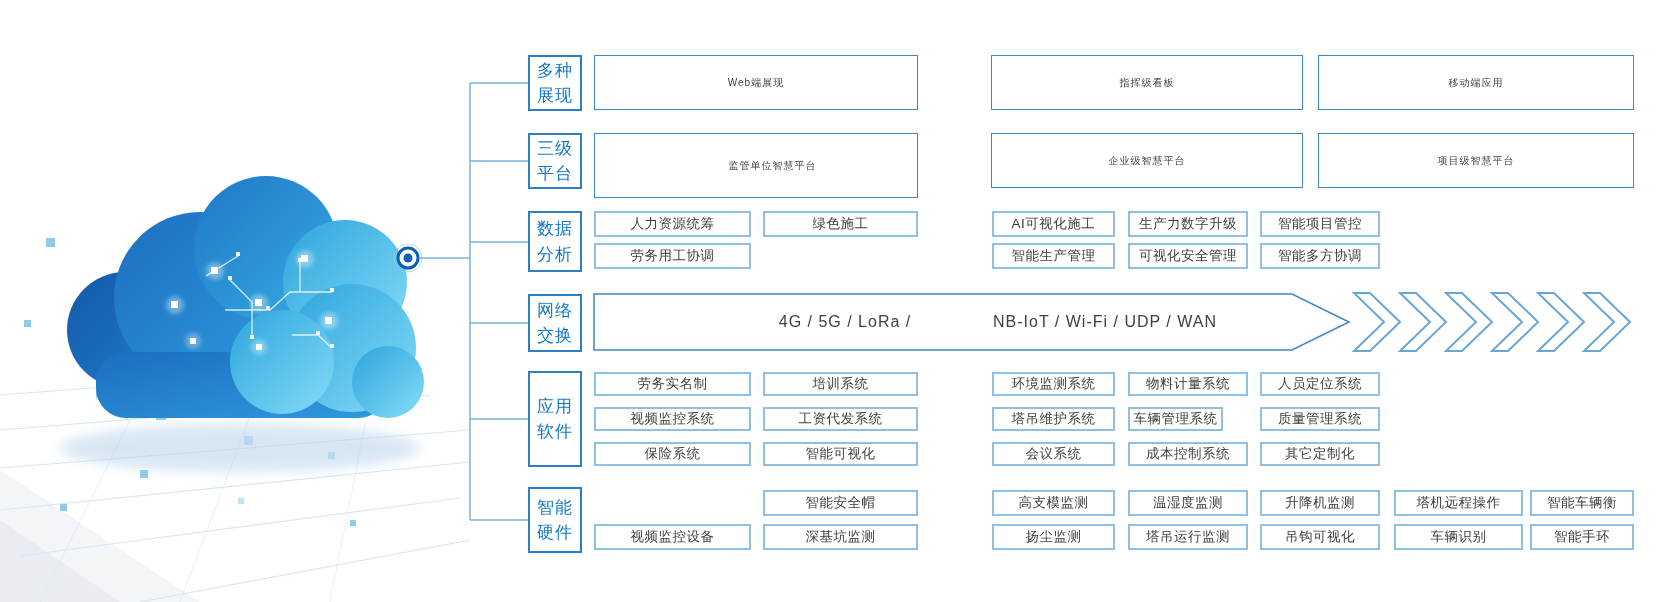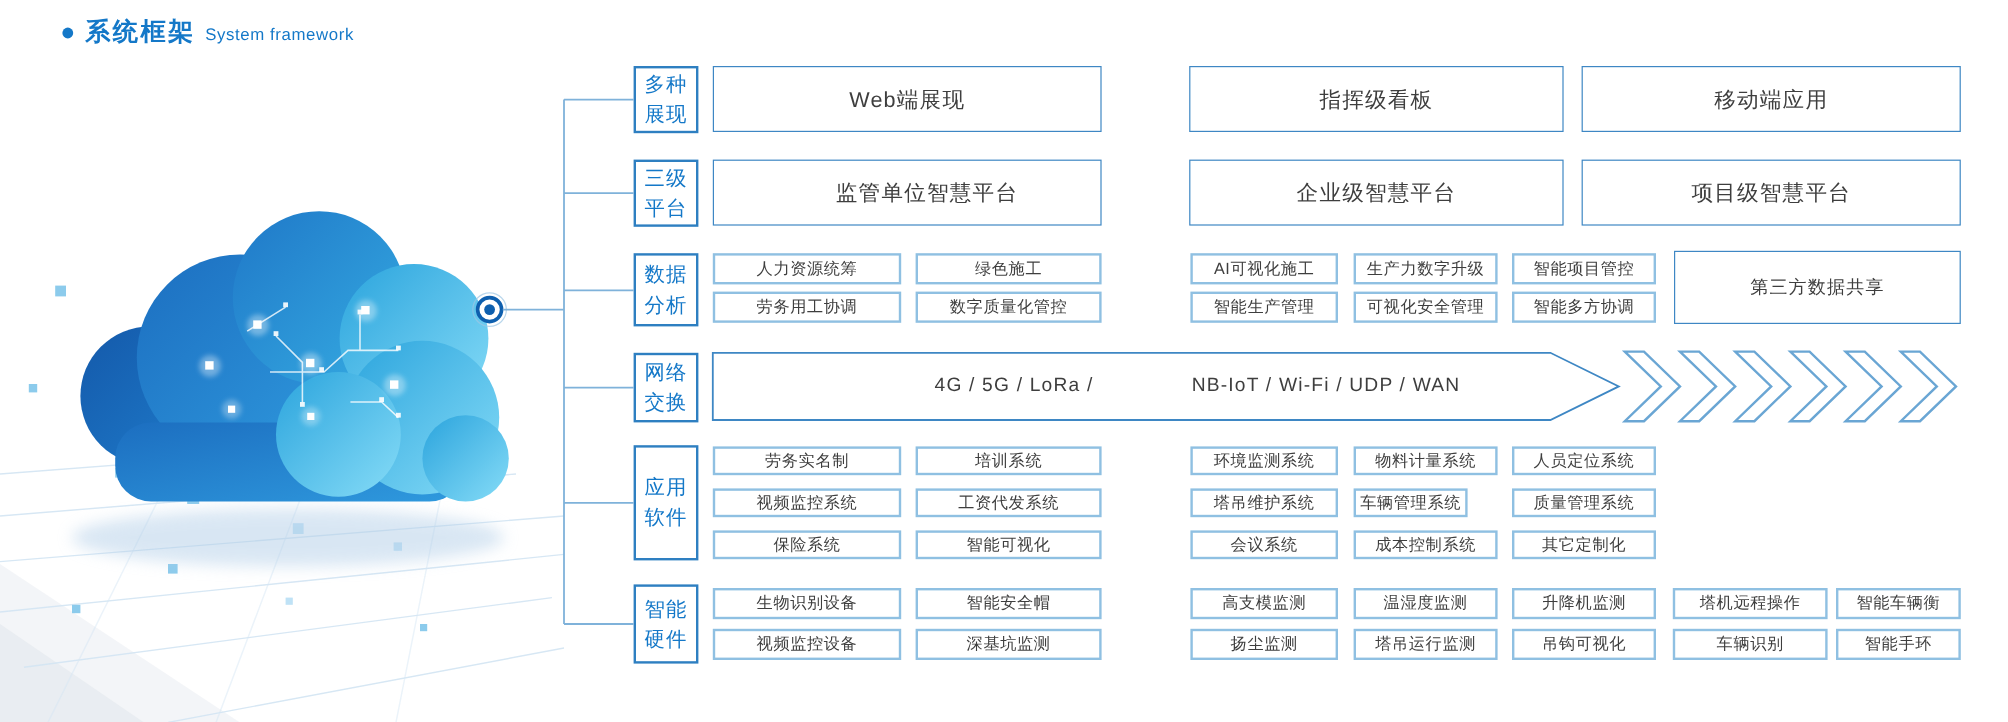--- a/index.html
+++ b/index.html
@@ -1,20 +1,20 @@
 <!DOCTYPE html>
 <html><head>
 <meta charset="utf-8">
 <style>
   html,body{margin:0;padding:0;background:#ffffff;}
   body{font-family:"Liberation Sans","DejaVu Sans",sans-serif;}
   .canvas{position:relative;width:1673px;height:602px;background:#ffffff;overflow:hidden;}
   .abs{position:absolute;box-sizing:border-box;}
   .box{position:absolute;box-sizing:border-box;display:flex;align-items:center;justify-content:center;
-       background:#fff;border:1px solid #3e87c4;color:#3e3e3e;font-size:18px;letter-spacing:1px;
+       background:#fff;border:1px solid #3e87c4;color:#3e3e3e;font-size:10px;letter-spacing:1px;
        text-align:center;white-space:nowrap;}
   .box.small{font-size:13.5px;border:2px solid #8fc0e2;letter-spacing:0.5px;}
   .box.tall{font-size:15px;border:1px solid #3e87c4;}
   .label-box{position:absolute;box-sizing:border-box;display:flex;align-items:center;justify-content:center;
        background:#fff;border:2px solid #2e7fc1;color:#1478c8;font-size:17px;line-height:1.5;
        white-space:pre-line;text-align:left;letter-spacing:1px;}
   .title-wrap{position:absolute;left:52px;top:12px;display:flex;align-items:center;}
   .bullet{width:9px;height:9px;border-radius:50%;background:#1478c8;margin-right:10px;margin-top:2px;}
   .title-zh{color:#1478c8;font-size:21px;font-weight:700;letter-spacing:2px;}
   .title-en{color:#1478c8;font-size:14px;margin-left:8px;margin-top:4px;letter-spacing:0.5px;}
@@ -140,58 +140,51 @@
     <g fill="#ffffff" stroke="#6aa6d4" stroke-width="2">
       <path d="M1354,293 l16,0 l30,29 l-30,29 l-16,0 l30,-29 z"></path>
       <path d="M1400,293 l16,0 l30,29 l-30,29 l-16,0 l30,-29 z"></path>
       <path d="M1446,293 l16,0 l30,29 l-30,29 l-16,0 l30,-29 z"></path>
       <path d="M1492,293 l16,0 l30,29 l-30,29 l-16,0 l30,-29 z"></path>
       <path d="M1538,293 l16,0 l30,29 l-30,29 l-16,0 l30,-29 z"></path>
       <path d="M1584,293 l16,0 l30,29 l-30,29 l-16,0 l30,-29 z"></path>
     </g>
   </svg>
 
-  <div class="title-wrap">
-    <div class="bullet"></div>
-    <div class="title-zh">系统框架</div>
-    <div class="title-en">System framework</div>
-  </div>
 
   <div class="label-box" style="left:528px;top:55px;width:54px;height:56px;">多种
 展现</div>
   <div class="label-box" style="left:528px;top:133px;width:54px;height:56px;">三级
 平台</div>
   <div class="label-box" style="left:528px;top:211px;width:54px;height:61px;">数据
 分析</div>
   <div class="label-box" style="left:528px;top:294px;width:54px;height:58px;">网络
 交换</div>
   <div class="label-box" style="left:528px;top:371px;width:54px;height:96px;">应用
 软件</div>
   <div class="label-box" style="left:528px;top:487px;width:54px;height:66px;">智能
 硬件</div>
 
   <div class="box" style="left:594px;top:55px;width:324px;height:55px;">Web端展现</div>
   <div class="box" style="left:991px;top:55px;width:312px;height:55px;">指挥级看板</div>
   <div class="box" style="left:1318px;top:55px;width:316px;height:55px;">移动端应用</div>
 
-  <div class="box" style="left:594px;top:133px;width:324px;height:55px;padding-left:33px;">监管单位智慧平台</div>
+  <div class="box" style="left:594px;top:133px;width:324px;height:65px;padding-left:33px;">监管单位智慧平台</div>
   <div class="box" style="left:991px;top:133px;width:312px;height:55px;">企业级智慧平台</div>
   <div class="box" style="left:1318px;top:133px;width:316px;height:55px;">项目级智慧平台</div>
 
   <div class="box small" style="left:594px;top:211px;width:157px;height:26px;">人力资源统筹</div>
   <div class="box small" style="left:763px;top:211px;width:155px;height:26px;">绿色施工</div>
   <div class="box small" style="left:992px;top:211px;width:123px;height:26px;">AI可视化施工</div>
   <div class="box small" style="left:1128px;top:211px;width:120px;height:26px;">生产力数字升级</div>
   <div class="box small" style="left:1260px;top:211px;width:120px;height:26px;">智能项目管控</div>
   <div class="box small" style="left:594px;top:243px;width:157px;height:26px;">劳务用工协调</div>
-  <div class="box small" style="left:763px;top:243px;width:155px;height:26px;">数字质量化管控</div>
   <div class="box small" style="left:992px;top:243px;width:123px;height:26px;">智能生产管理</div>
   <div class="box small" style="left:1128px;top:243px;width:120px;height:26px;">可视化安全管理</div>
   <div class="box small" style="left:1260px;top:243px;width:120px;height:26px;">智能多方协调</div>
-  <div class="box tall" style="left:1395px;top:209px;width:239px;height:61px;">第三方数据共享</div>
 
   <div>
     <span class="net-text" style="left:845px;">4G / 5G / LoRa /</span>
     <span class="net-text" style="left:1105px;">NB-IoT / Wi-Fi / UDP / WAN</span>
   </div>
 
   <div class="box small" style="left:594px;top:372px;width:157px;height:24px;">劳务实名制</div>
   <div class="box small" style="left:763px;top:372px;width:155px;height:24px;">培训系统</div>
   <div class="box small" style="left:992px;top:372px;width:123px;height:24px;">环境监测系统</div>
   <div class="box small" style="left:1128px;top:372px;width:120px;height:24px;">物料计量系统</div>
@@ -200,21 +193,20 @@
   <div class="box small" style="left:763px;top:407px;width:155px;height:24px;text-align:right;">工资代发系统</div>
   <div class="box small" style="left:992px;top:407px;width:123px;height:24px;">塔吊维护系统</div>
   <div class="box small" style="left:1128px;top:407px;width:95px;height:24px;">车辆管理系统</div>
   <div class="box small" style="left:1260px;top:407px;width:120px;height:24px;">质量管理系统</div>
   <div class="box small" style="left:594px;top:442px;width:157px;height:24px;">保险系统</div>
   <div class="box small" style="left:763px;top:442px;width:155px;height:24px;">智能可视化</div>
   <div class="box small" style="left:992px;top:442px;width:123px;height:24px;">会议系统</div>
   <div class="box small" style="left:1128px;top:442px;width:120px;height:24px;">成本控制系统</div>
   <div class="box small" style="left:1260px;top:442px;width:120px;height:24px;">其它定制化</div>
 
-  <div class="box small" style="left:594px;top:490px;width:157px;height:26px;">生物识别设备</div>
   <div class="box small" style="left:763px;top:490px;width:155px;height:26px;">智能安全帽</div>
   <div class="box small" style="left:992px;top:490px;width:123px;height:26px;">高支模监测</div>
   <div class="box small" style="left:1128px;top:490px;width:120px;height:26px;">温湿度监测</div>
   <div class="box small" style="left:1260px;top:490px;width:120px;height:26px;">升降机监测</div>
   <div class="box small" style="left:1394px;top:490px;width:129px;height:26px;">塔机远程操作</div>
   <div class="box small" style="left:1530px;top:490px;width:104px;height:26px;">智能车辆衡</div>
   <div class="box small" style="left:594px;top:524px;width:157px;height:26px;">视频监控设备</div>
   <div class="box small" style="left:763px;top:524px;width:155px;height:26px;">深基坑监测</div>
   <div class="box small" style="left:992px;top:524px;width:123px;height:26px;">扬尘监测</div>
   <div class="box small" style="left:1128px;top:524px;width:120px;height:26px;">塔吊运行监测</div>

